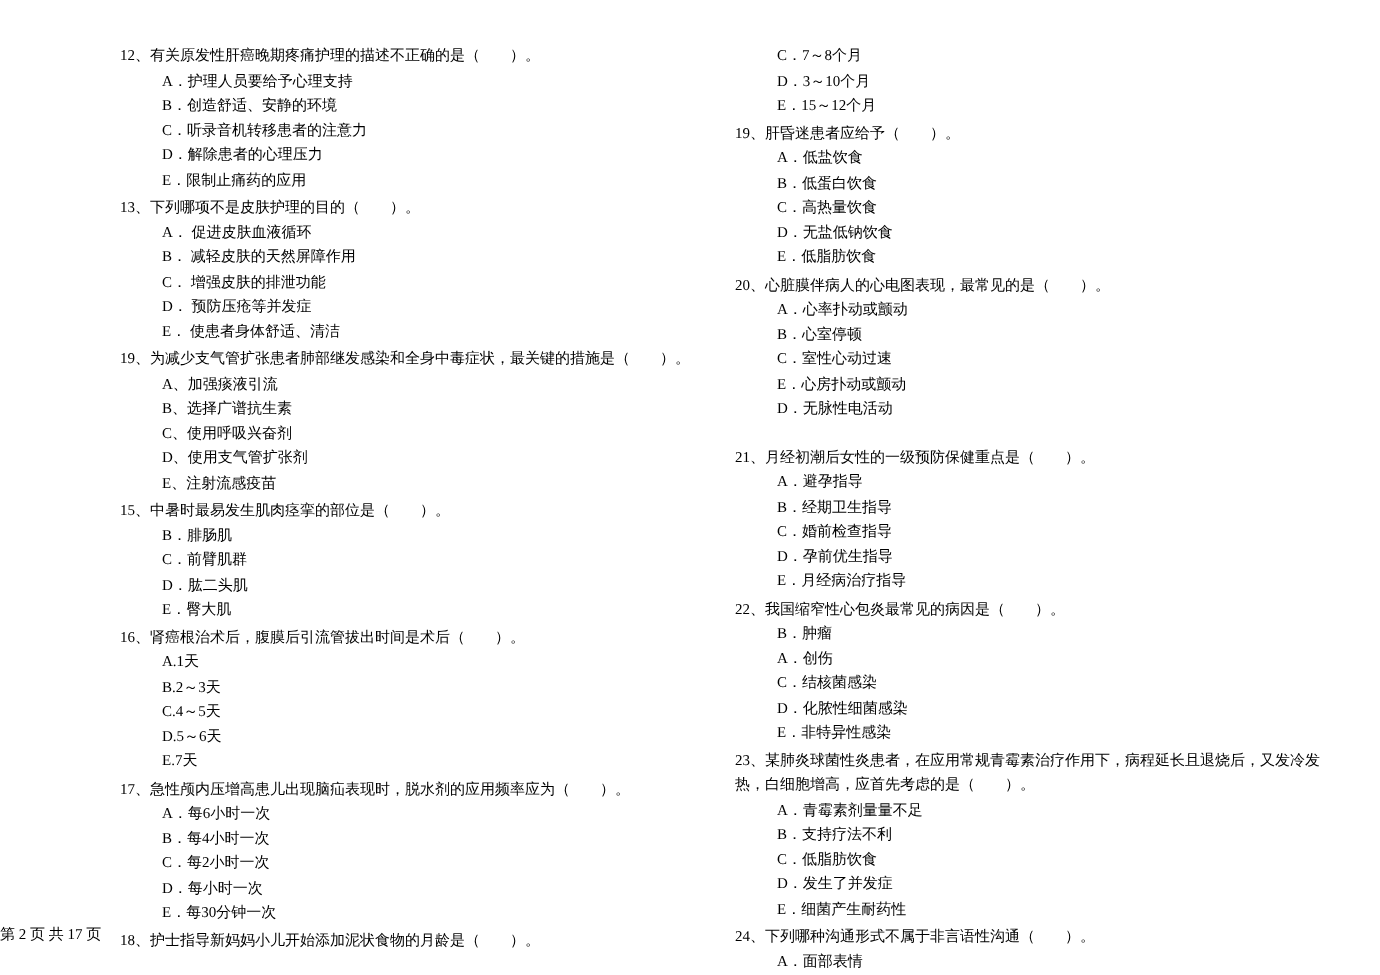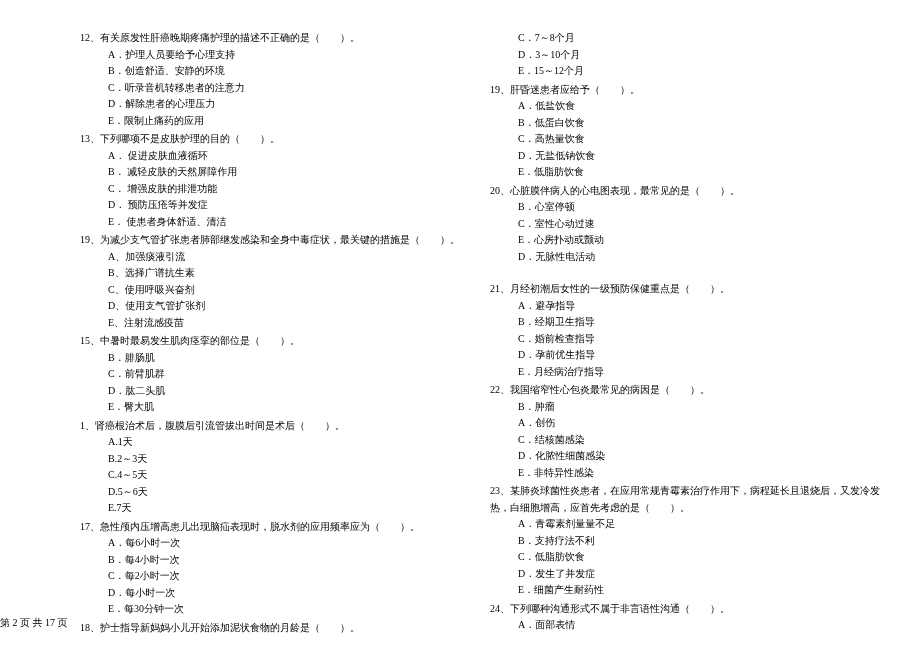--- a/index.html
+++ b/index.html
@@ -77,21 +77,21 @@
         <span class="option">E、注射流感疫苗</span>
       </div>
       <div class="question">
         <span class="q-text">15、中暑时最易发生肌肉痉挛的部位是（　　）。</span>
         <span class="option">B．腓肠肌</span>
         <span class="option">C．前臂肌群</span>
         <span class="option">D．肱二头肌</span>
         <span class="option">E．臀大肌</span>
       </div>
       <div class="question">
-        <span class="q-text">1、肾癌根治术后，腹膜后引流管拔出时间是术后（　　）。</span>
+        <span class="q-text">16、肾癌根治术后，腹膜后引流管拔出时间是术后（　　）。</span>
         <span class="option">A.1天</span>
         <span class="option">B.2～3天</span>
         <span class="option">C.4～5天</span>
         <span class="option">D.5～6天</span>
         <span class="option">E.7天</span>
       </div>
       <div class="question">
         <span class="q-text">17、急性颅内压增高患儿出现脑疝表现时，脱水剂的应用频率应为（　　）。</span>
         <span class="option">A．每6小时一次</span>
         <span class="option">B．每4小时一次</span>
@@ -112,20 +112,21 @@
       <div class="question">
         <span class="q-text">19、肝昏迷患者应给予（　　）。</span>
         <span class="option">A．低盐饮食</span>
         <span class="option">B．低蛋白饮食</span>
         <span class="option">C．高热量饮食</span>
         <span class="option">D．无盐低钠饮食</span>
         <span class="option">E．低脂肪饮食</span>
       </div>
       <div class="question">
         <span class="q-text">20、心脏膜伴病人的心电图表现，最常见的是（　　）。</span>
+        <span class="option">A．心率扑动或颤动</span>
         <span class="option">B．心室停顿</span>
         <span class="option">C．室性心动过速</span>
         <span class="option">E．心房扑动或颤动</span>
         <span class="option">D．无脉性电活动</span>
       </div>
       <div class="spacer"></div>
       <div class="question">
         <span class="q-text">21、月经初潮后女性的一级预防保健重点是（　　）。</span>
         <span class="option">A．避孕指导</span>
         <span class="option">B．经期卫生指导</span>

